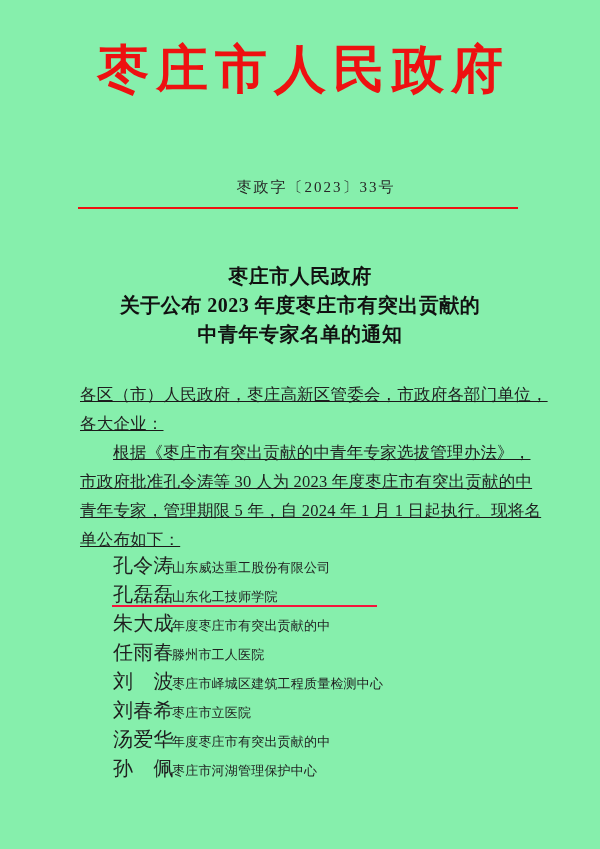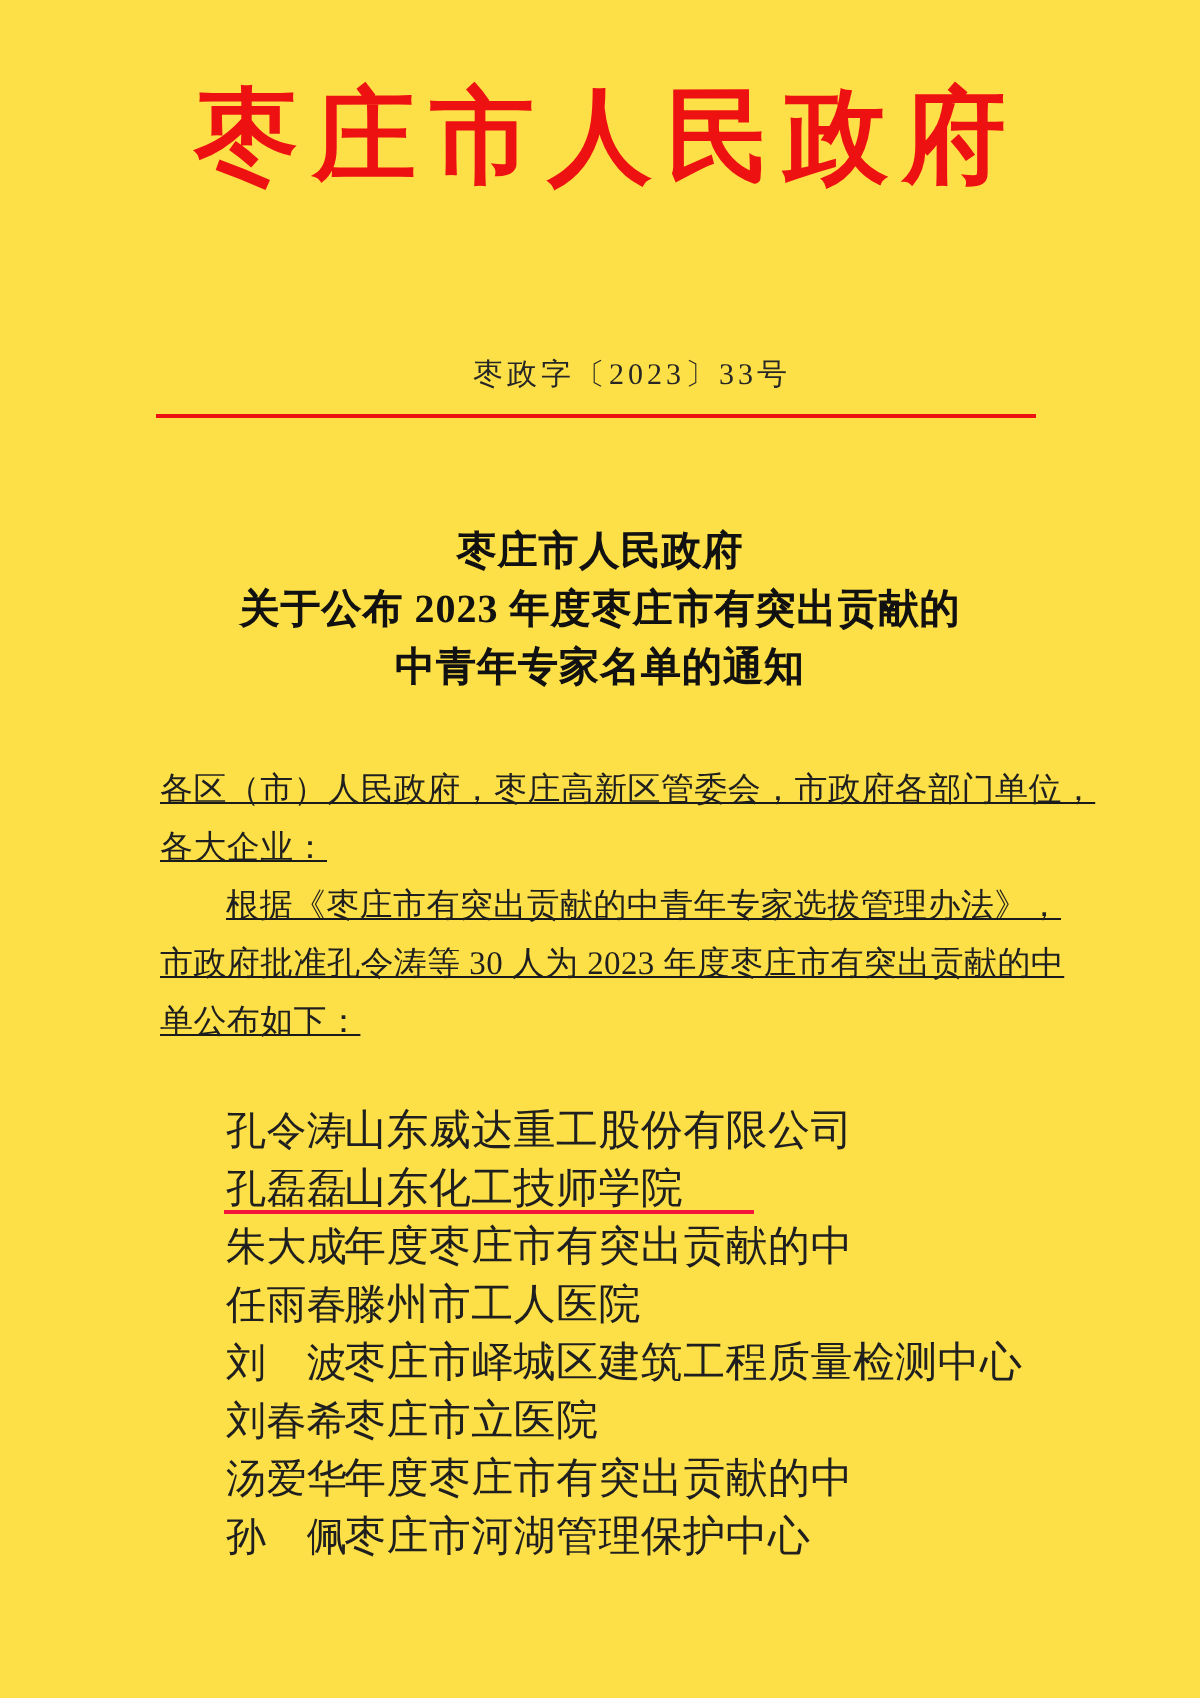--- a/index.html
+++ b/index.html
@@ -13,21 +13,21 @@
     position: relative;
     overflow: hidden;
     font-family: "Liberation Serif", "DejaVu Serif", serif;
     color: #1a1a1a;
     -webkit-font-smoothing: antialiased;
   }
 
   .page {
     position: absolute;
     inset: 0;
-    background: #fde047;
+    background: #86efac;
   }
 
   
   .masthead {
     position: absolute;
     top: 44px;
     left: 0;
     width: 600px;
     text-align: center;
   }
@@ -116,21 +116,21 @@
   .name-cell {
     display: inline-block;
     width: 59px;
     font-size: 20px;
     letter-spacing: 0.2px;
     color: #1f1f1f;
     white-space: pre;
   }
   .org-cell {
     display: inline-block;
-    font-size: 21px;
+    font-size: 13px;
     letter-spacing: 0.2px;
     color: #1f1f1f;
   }
   .name-row.highlighted::after {
     content: "";
     position: absolute;
     left: -1px;
     top: 25px;
     width: 265px;
     height: 2px;
@@ -164,20 +164,21 @@
     <div class="title-line">枣庄市人民政府</div>
     <div class="title-line">关于公布 2023 年度枣庄市有突出贡献的</div>
     <div class="title-line">中青年专家名单的通知</div>
   </div>
 
   <div class="body-block">
     <div class="body-line">各区（市）人民政府，枣庄高新区管委会，市政府各部门单位，</div>
     <div class="body-line">各大企业：</div>
     <div class="body-line indent">根据《枣庄市有突出贡献的中青年专家选拔管理办法》，</div>
     <div class="body-line">市政府批准孔令涛等 30 人为 2023 年度枣庄市有突出贡献的中</div>
+    <div class="body-line">青年专家，管理期限 5 年，自 2024 年 1 月 1 日起执行。现将名</div>
     <div class="body-line">单公布如下：</div>
   </div>
 
   <div class="name-list" id="name-list">
       <div class="name-row"><span class="name-cell">孔令涛</span><span class="org-cell">山东威达重工股份有限公司</span></div>
       <div class="name-row highlighted" style="--hl: #f4143c;"><span class="name-cell">孔磊磊</span><span class="org-cell">山东化工技师学院</span></div>
       <div class="name-row"><span class="name-cell">朱大成</span><span class="org-cell">年度枣庄市有突出贡献的中</span></div>
       <div class="name-row"><span class="name-cell">任雨春</span><span class="org-cell">滕州市工人医院</span></div>
       <div class="name-row"><span class="name-cell">刘　波</span><span class="org-cell">枣庄市峄城区建筑工程质量检测中心</span></div>
       <div class="name-row"><span class="name-cell">刘春希</span><span class="org-cell">枣庄市立医院</span></div>

